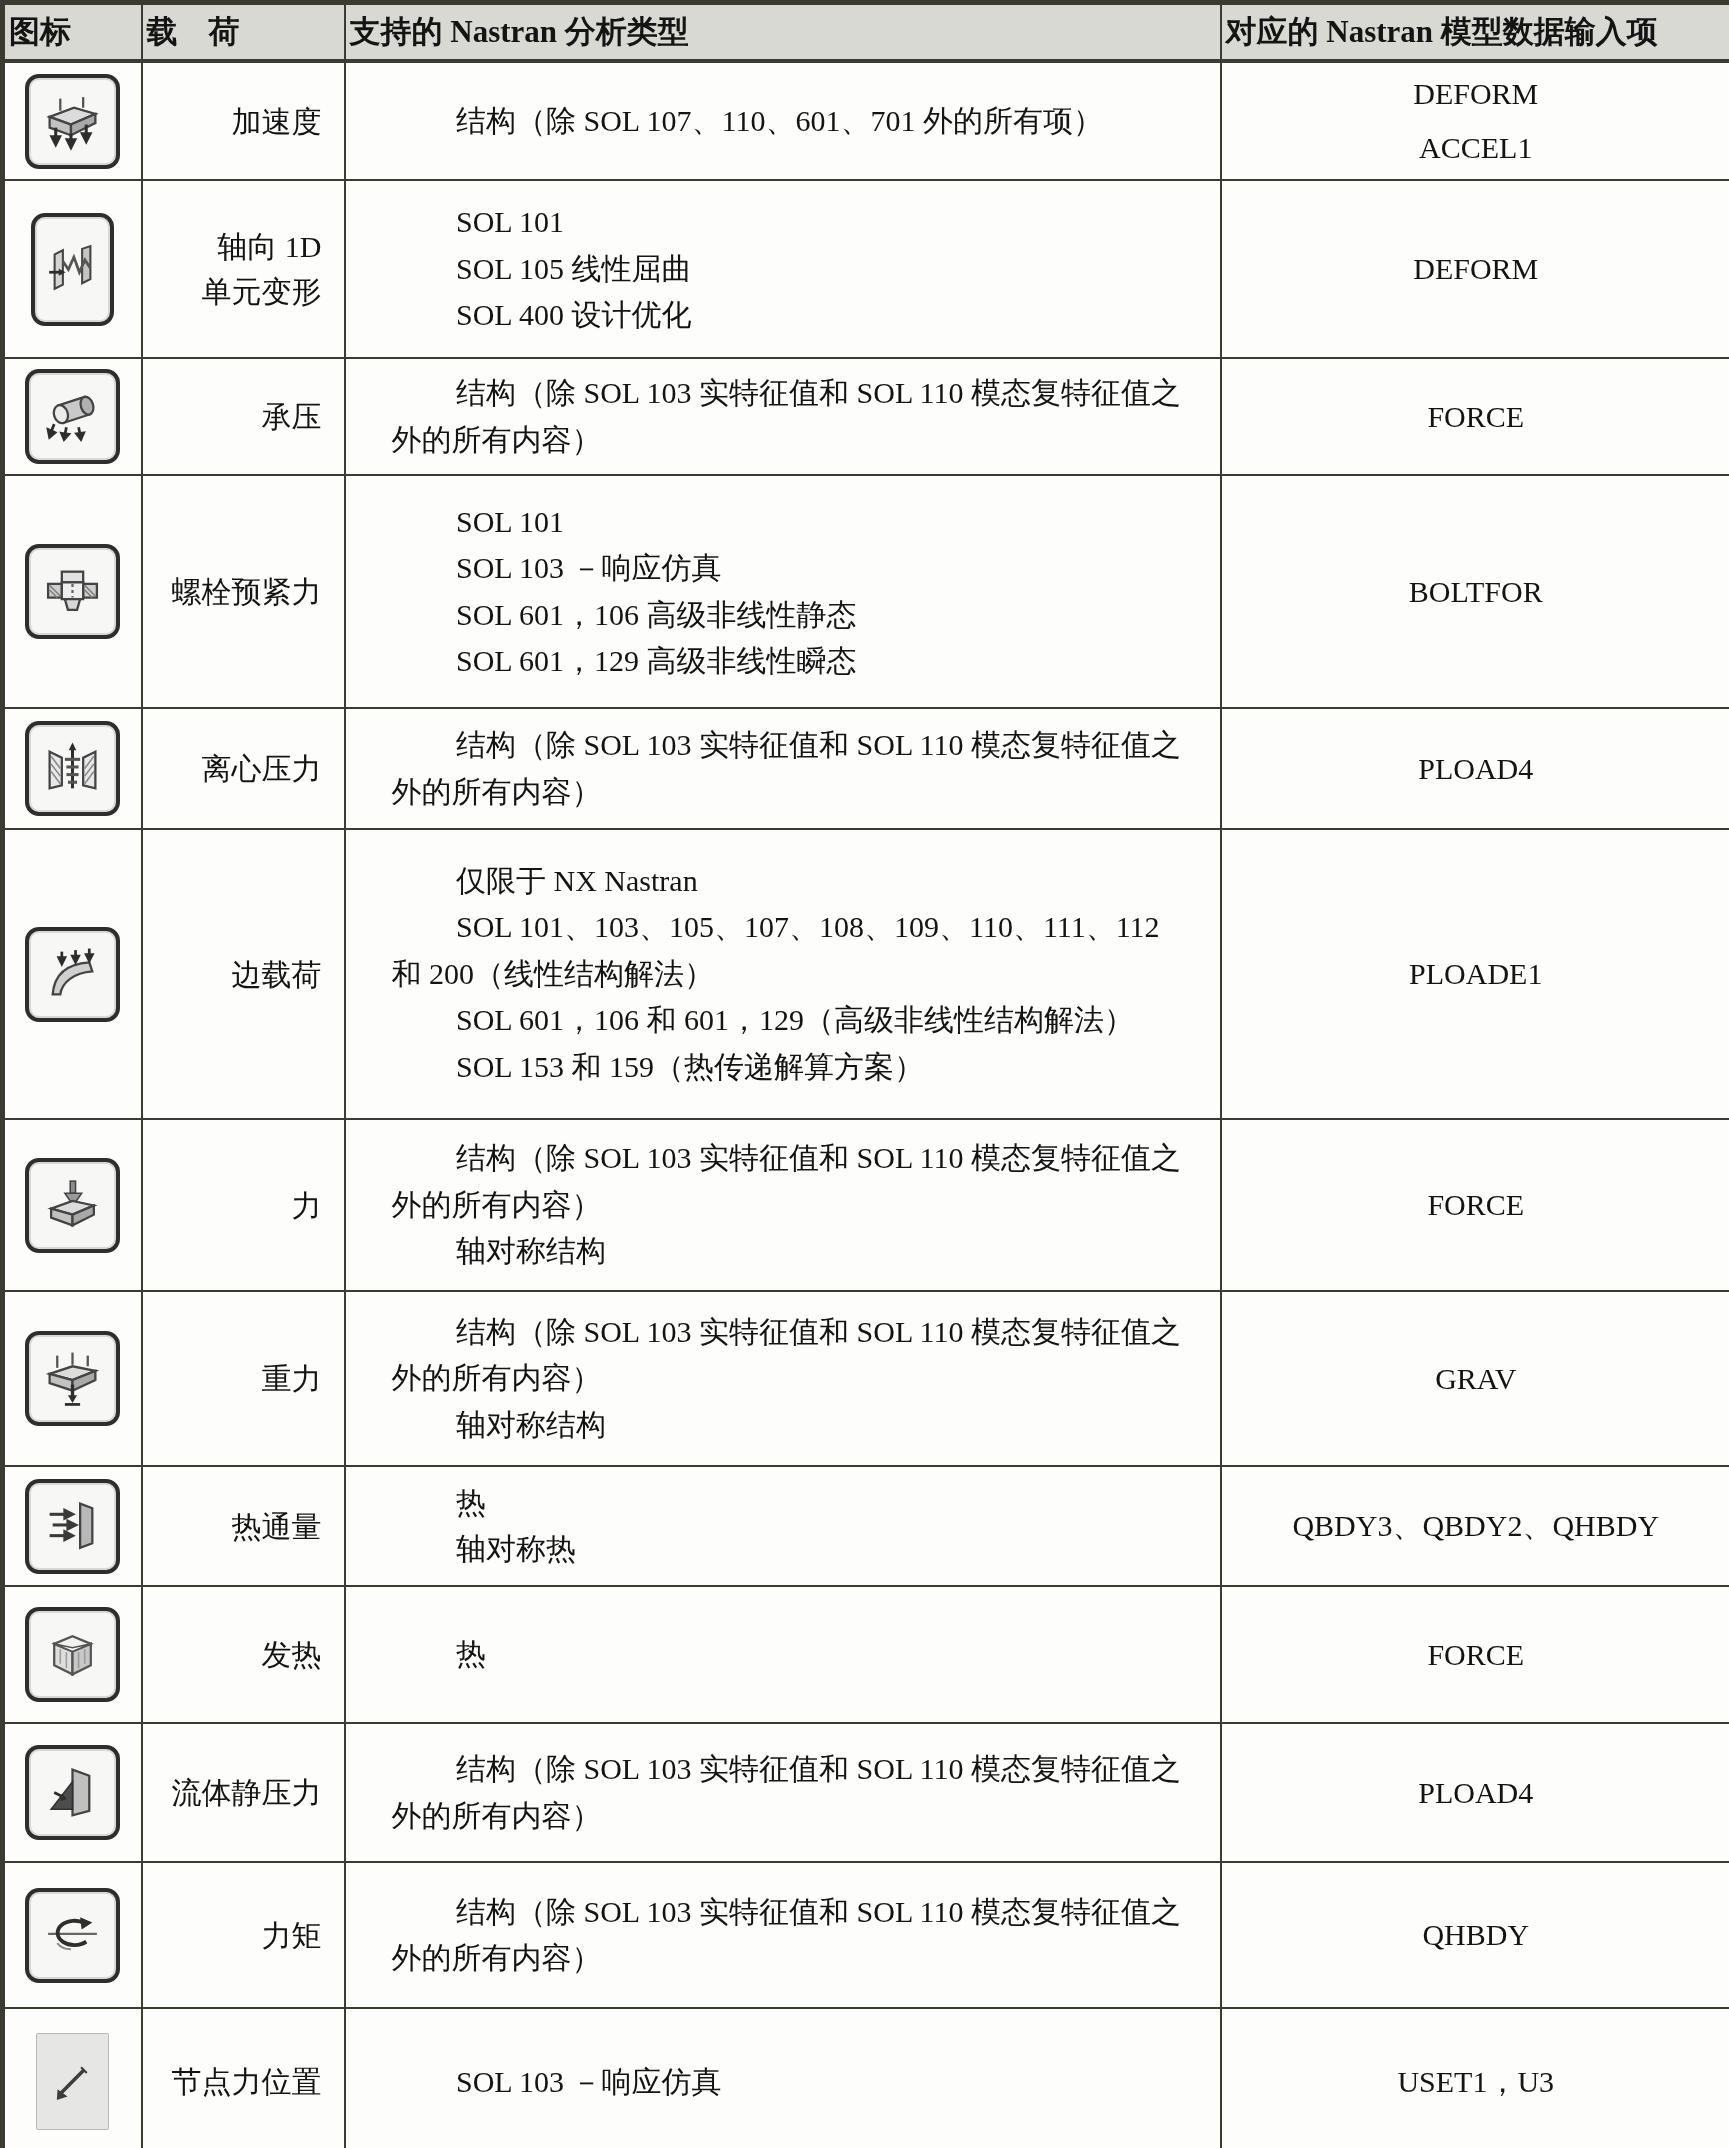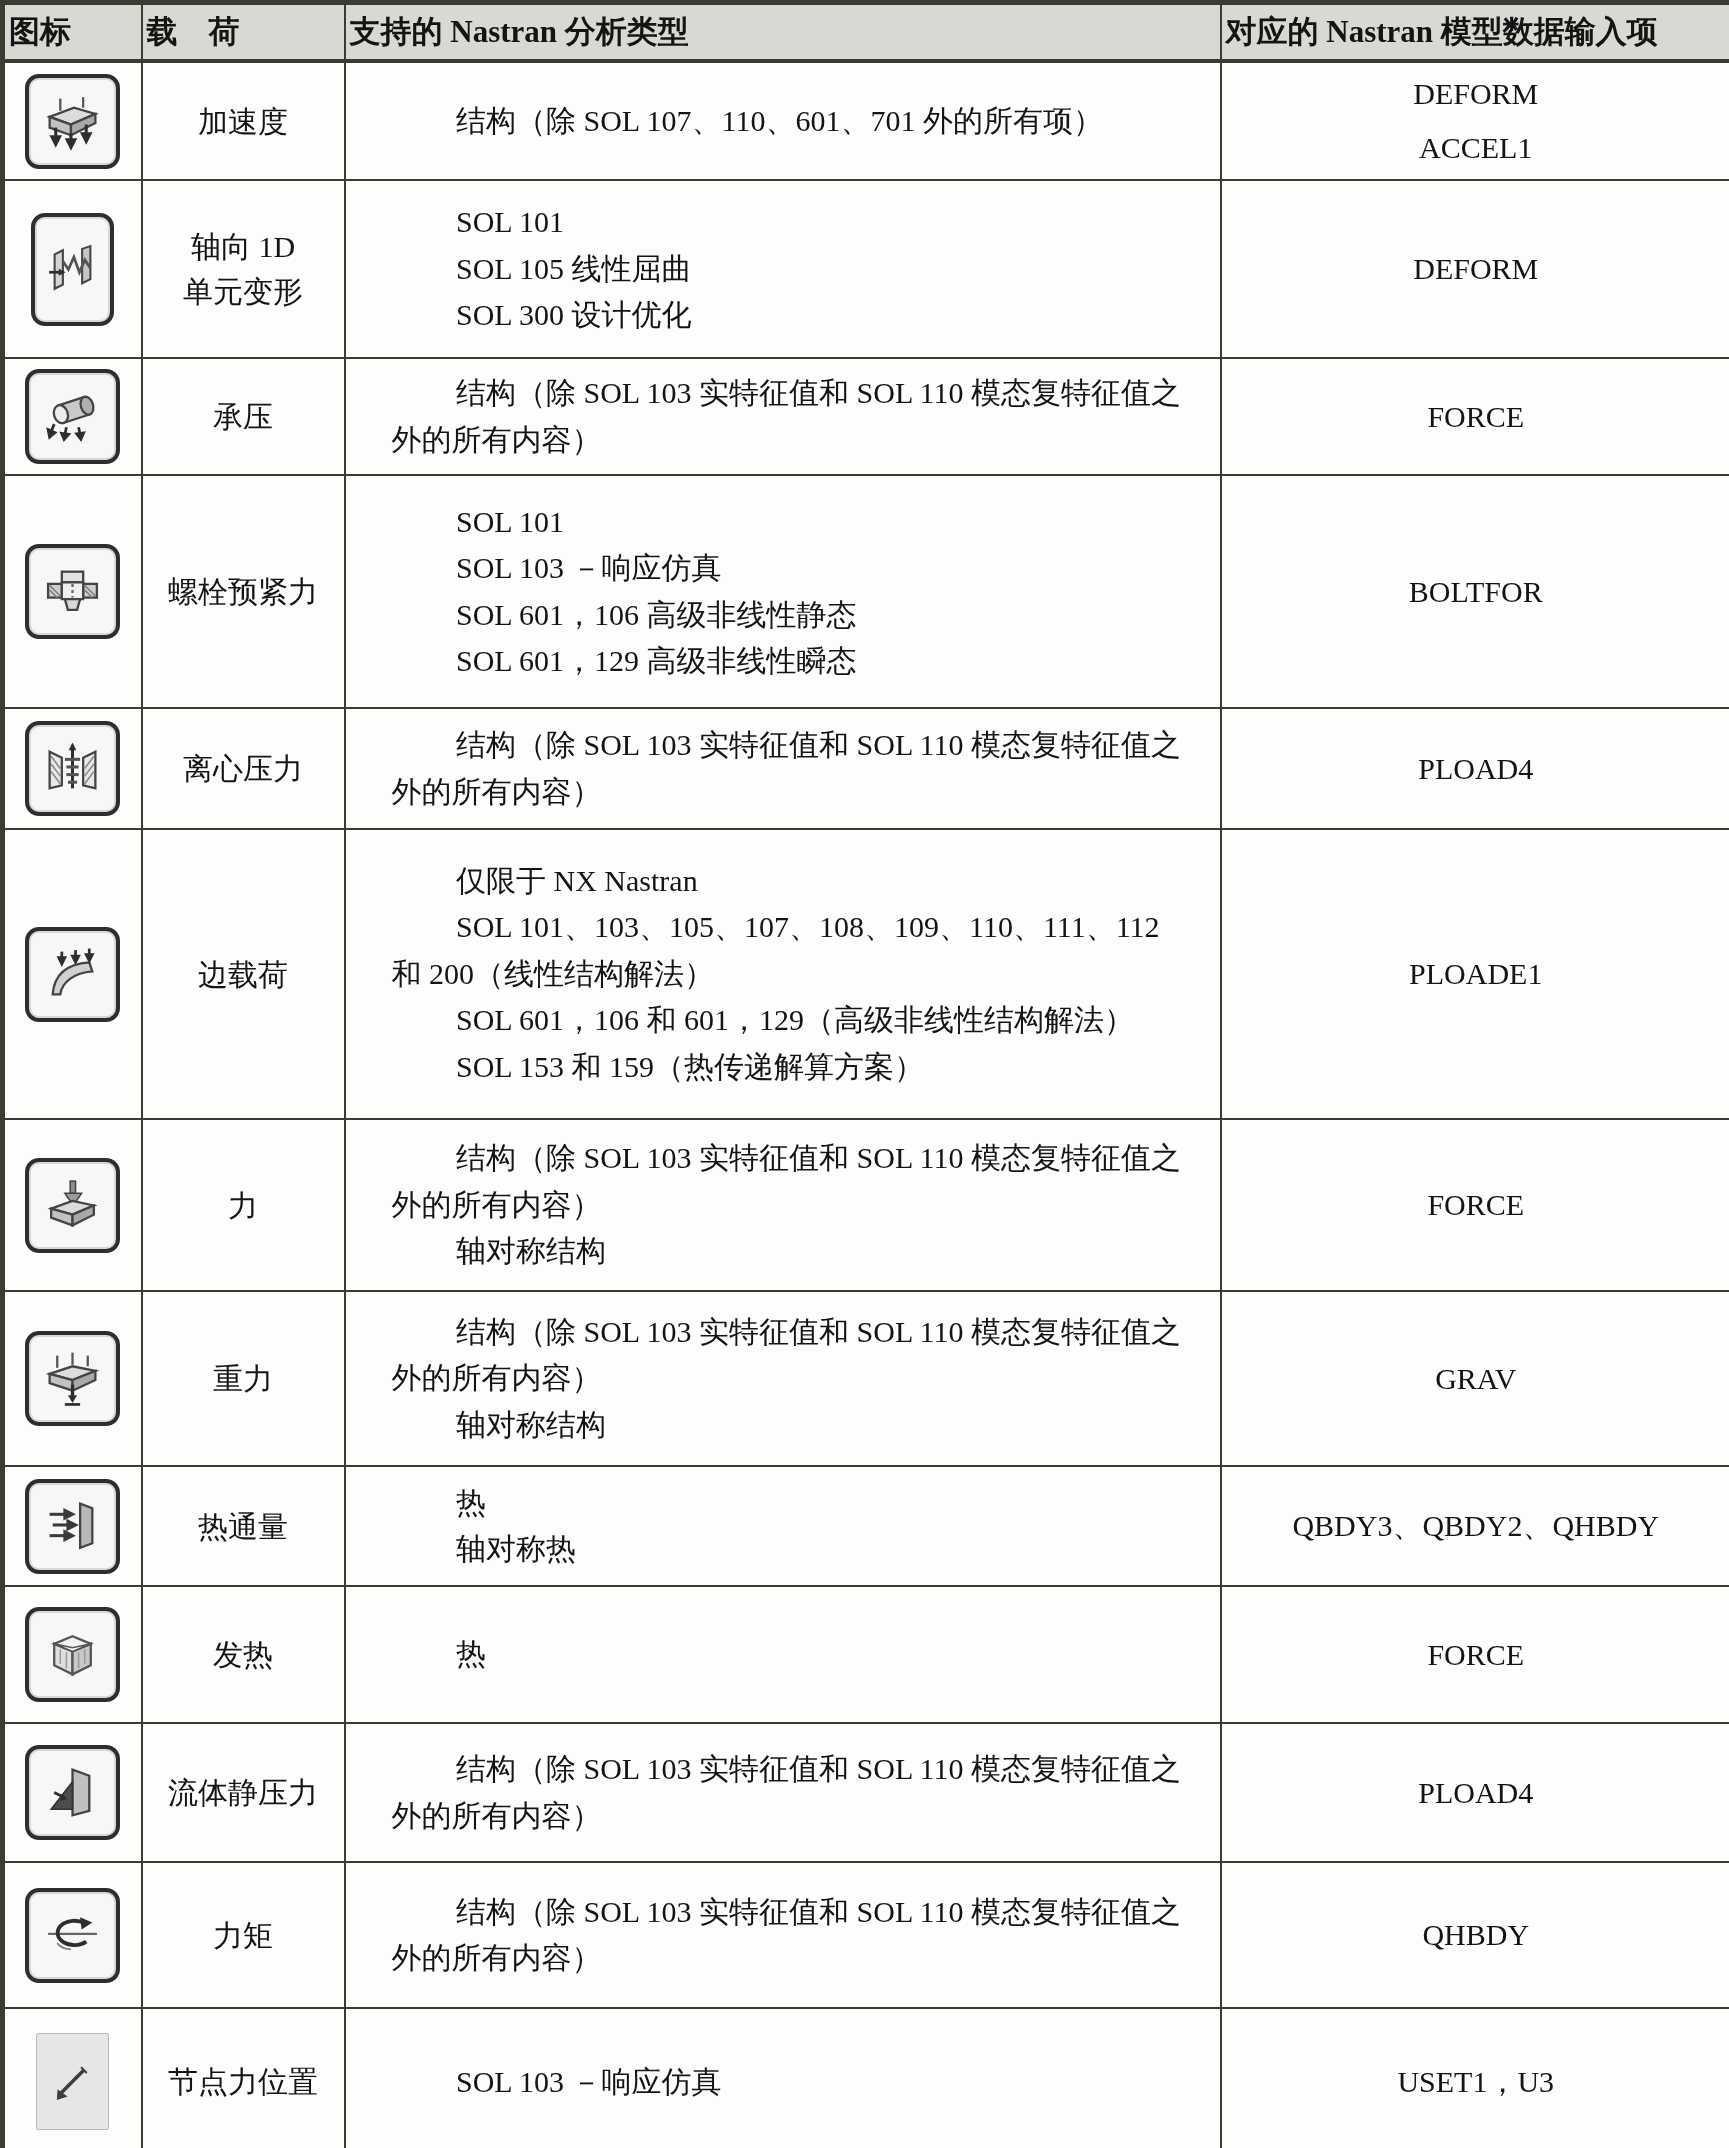--- a/index.html
+++ b/index.html
@@ -21,22 +21,22 @@
   th, td { border:2px solid #3b3b31; vertical-align:middle; overflow:hidden; }
   th {
     background:#d9d9d4;
     font-size:31px; font-weight:bold;
     text-align:left; padding:6px 4px;
     border-bottom:4px solid #3b3b31;
   }
   td { font-size:30px; }
   td.c-icon { text-align:center; }
   td.c-load {
-    text-align:center; white-space:pre-line; line-height:1.5;
-    padding:4px 0;
+    text-align:right; white-space:pre-line; line-height:1.5;
+    padding:4px 22px;
   }
   td.c-analysis { padding:10px 28px 10px 46px; }
   td.c-analysis p { margin:0; text-indent:2.15em; line-height:1.55; }
   td.c-input { text-align:center; padding:4px 10px; }
   td.c-input p { margin:0; line-height:1.8; }
   .iconbtn {
     display:inline-flex; align-items:center; justify-content:center;
     width:87px; height:87px;
     background:#f7f7f5;
     border:4px solid #2e2e2e; border-radius:14px;
@@ -107,21 +107,21 @@
           <line x1="3" y1="22" x2="11" y2="22" stroke="#2e2e2e" stroke-width="2"></line>
           <polygon points="10,19.5 10,24.5 15,22" fill="#2e2e2e"></polygon>
         </svg>
       </span>
     </td>
     <td class="c-load">轴向 1D
 单元变形</td>
     <td class="c-analysis">
           <p>SOL 101</p>
           <p>SOL 105 线性屈曲</p>
-          <p>SOL 300 设计优化</p>
+          <p>SOL 400 设计优化</p>
         </td>
     <td class="c-input">
           <p>DEFORM</p>
         </td>
   </tr>
 
   <tr style="height:117px">
     <td class="c-icon">
       <span class="iconbtn">
         <svg width="61" height="61" viewBox="0 0 40 40">

